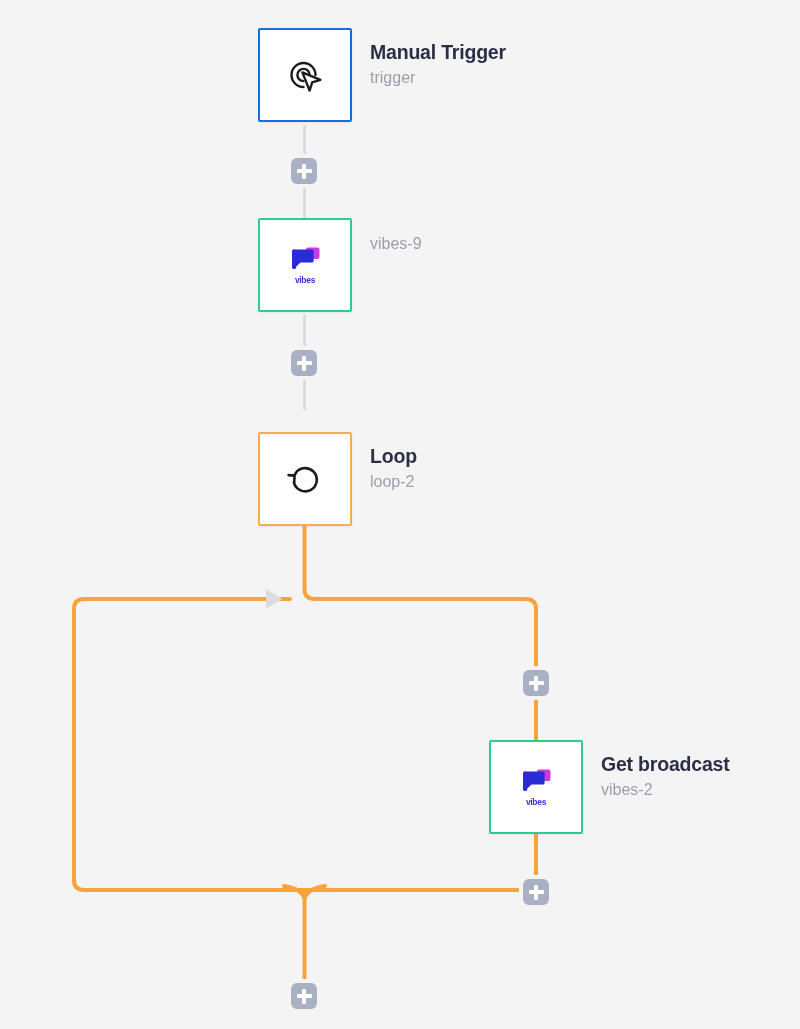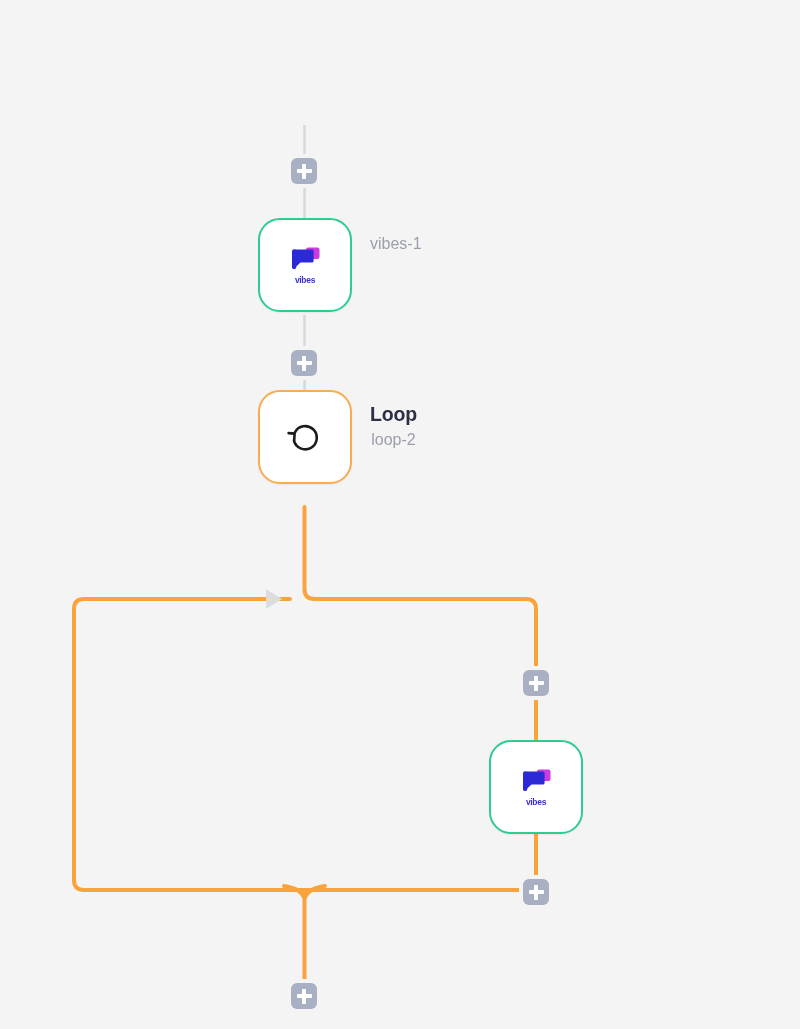--- a/index.html
+++ b/index.html
@@ -31,21 +31,21 @@
   .node {
     position: absolute;
     display: flex;
     align-items: flex-start;
   }
   .node-box {
     width: 94px;
     height: 94px;
     box-sizing: border-box;
     background: #ffffff;
-    border-radius: 22px;
+    border-radius: 2px;
     border: 2px solid #cccccc;
     display: flex;
     align-items: center;
     justify-content: center;
     flex: 0 0 auto;
     box-shadow: 0 1px 2px rgba(20,24,40,0.06);
   }
   .node-box.accent-blue   { border-color: #1a6ae0; }
   .node-box.accent-green  { border-color: #2ecc8f; }
   .node-box.accent-orange { border-color: #f9ab52; }
@@ -129,48 +129,63 @@
     <path d="M304.5,507 L304.5,589 Q304.5,599 314.5,599 L526,599 Q536,599 536,609 L536,742" stroke="#f9a33c" stroke-width="4" fill="none" stroke-linecap="round"></path>
 
     <path d="M536,833 L536,880 Q536,890 526,890 L84,890 Q74,890 74,880 L74,609 Q74,599 84,599 L290,599" stroke="#f9a33c" stroke-width="4" fill="none" stroke-linecap="round"></path>
 
     <path d="M266,589 L282,599 L266,609 Z" fill="#dcdce0"></path>
 
     <path d="M304.5,890 Q304.5,890 304.5,900 L304.5,984" stroke="#f9a33c" stroke-width="4" fill="none" stroke-linecap="round"></path>
     <path d="M284,886 Q300,888 304.5,898 Q309,888 325,886" stroke="#f9a33c" stroke-width="4" fill="none" stroke-linecap="round"></path>
   </svg>
 
+  <div class="node" style="left:258px; top:28px;">
+    <div class="node-box accent-blue">
+      <span class="icon-wrap">
+        <svg width="46" height="46" viewBox="0 0 46 46">
+          <path d="M33.5 23a12 12 0 1 0 -12 12" fill="none" stroke="#1c1c1e" stroke-width="2.4" stroke-linecap="round"></path>
+          <path d="M27.6 23a6.1 6.1 0 1 0 -6.1 6.1" fill="none" stroke="#1c1c1e" stroke-width="2.4" stroke-linecap="round"></path>
+          <path d="M20.4 20.4 L38.4 27.8 L30.2 30.4 L27.6 38.6 Z" fill="#ffffff" stroke="#1c1c1e" stroke-width="2.4" stroke-linejoin="round"></path>
+        </svg>
+      </span>
+    </div>
+    <div class="node-labels">
+      <div class="node-title">Manual Trigger</div>
+      <div class="node-subtitle">trigger</div>
+    </div>
+  </div>
 
   <div class="plus-btn" style="left:291px; top:158px;">
     
   </div>
 
   <div class="node" style="left:258px; top:218px;">
     <div class="node-box accent-green">
       <span class="icon-wrap">
         <span class="vibes-icon">
           <svg width="34" height="28" viewBox="0 0 34 28">
             <rect x="18" y="1.5" width="13.5" height="11.5" rx="2" fill="#cc3ae0"></rect>
             <path d="M5.5 3.5 H24 a1.6 1.6 0 0 1 1.6 1.6 V15 a1.6 1.6 0 0 1 -1.6 1.6 H12.5 L6.2 22.4 a0.5 0.5 0 0 1 -0.85 -0.38 V5.1 a1.6 1.6 0 0 1 0.15 -1.6 Z" fill="#2b2ad6"></path>
             <rect x="4" y="3.5" width="4.2" height="19.4" rx="1.6" fill="#2b2ad6"></rect>
           </svg>
           <span class="vibes-word">vibes</span>
         </span>
       </span>
     </div>
     <div class="node-labels">
-      <div class="node-subtitle">vibes-1</div>
+      <div class="node-subtitle">vibes-9</div>
     </div>
   </div>
 
   <div class="plus-btn" style="left:291px; top:350px;">
     
   </div>
 
-  <div class="node" style="left:258px; top:390px;text-align:center;">
+  <div class="node" style="left:258px; top:432px;">
     <div class="node-box accent-orange">
       <span class="icon-wrap">
         <svg width="46" height="46" viewBox="0 0 46 46">
           <path d="M12.8 18.6 A11.6 11.6 0 1 1 11.9 26.4" fill="none" stroke="#1c1c1e" stroke-width="2.6" stroke-linecap="round"></path>
           <path d="M6.6 19.1 L12.6 19.6 L12.2 25.9" fill="none" stroke="#1c1c1e" stroke-width="2.6" stroke-linecap="round" stroke-linejoin="round"></path>
         </svg>
       </span>
     </div>
     <div class="node-labels">
       <div class="node-title">Loop</div>
@@ -188,20 +203,24 @@
         <span class="vibes-icon">
           <svg width="34" height="28" viewBox="0 0 34 28">
             <rect x="18" y="1.5" width="13.5" height="11.5" rx="2" fill="#cc3ae0"></rect>
             <path d="M5.5 3.5 H24 a1.6 1.6 0 0 1 1.6 1.6 V15 a1.6 1.6 0 0 1 -1.6 1.6 H12.5 L6.2 22.4 a0.5 0.5 0 0 1 -0.85 -0.38 V5.1 a1.6 1.6 0 0 1 0.15 -1.6 Z" fill="#2b2ad6"></path>
             <rect x="4" y="3.5" width="4.2" height="19.4" rx="1.6" fill="#2b2ad6"></rect>
           </svg>
           <span class="vibes-word">vibes</span>
         </span>
       </span>
     </div>
+    <div class="node-labels">
+      <div class="node-title">Get broadcast</div>
+      <div class="node-subtitle">vibes-2</div>
+    </div>
   </div>
 
   <div class="plus-btn" style="left:523px; top:879px;">
     
   </div>
 
   <div class="plus-btn" style="left:291px; top:983px;">
     
   </div>
 

